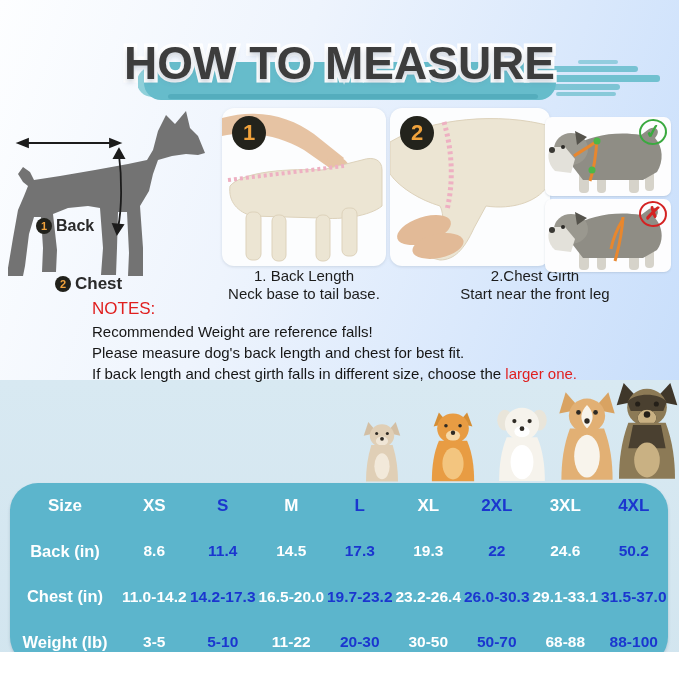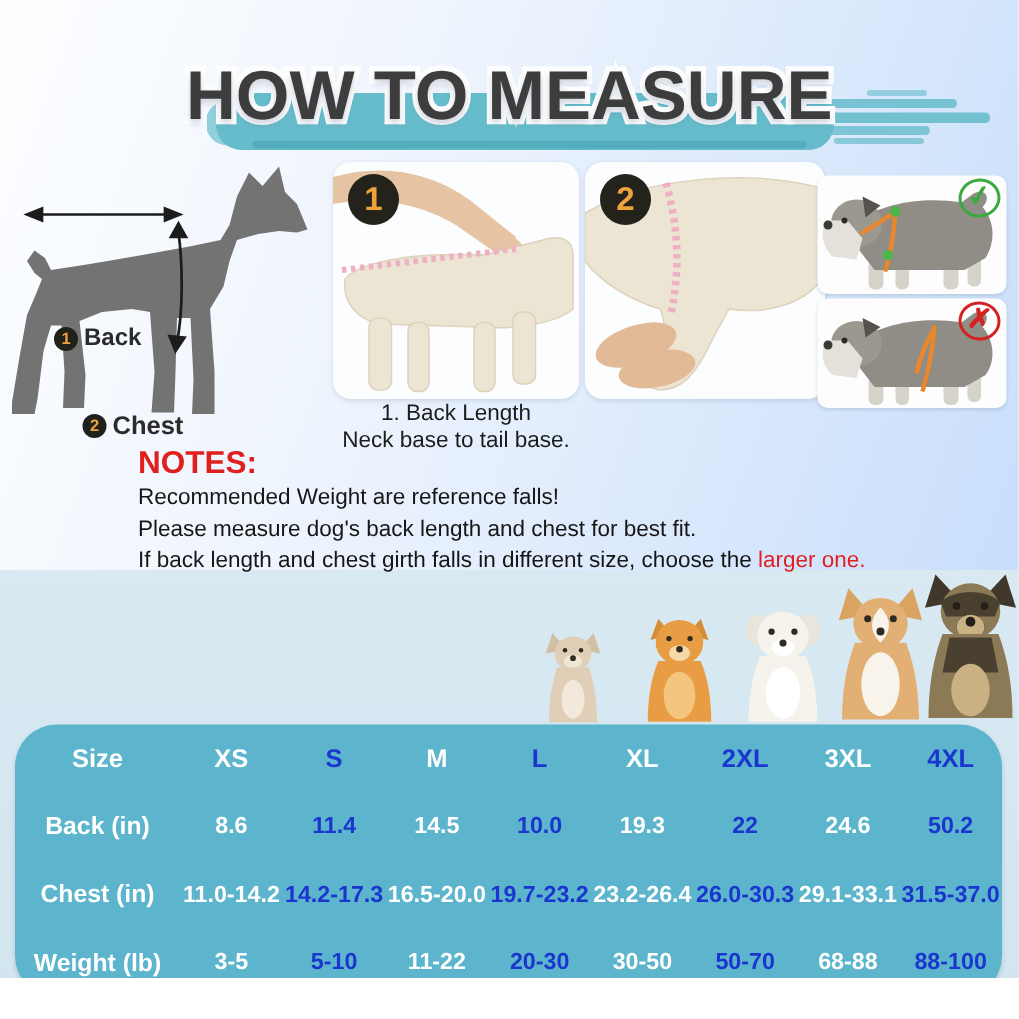--- a/index.html
+++ b/index.html
@@ -40,21 +40,21 @@
   .photo{position:absolute;background:#fdfdfe;border-radius:7px;box-shadow:0 1px 2px rgba(120,140,160,.25);}
   .photo-good{left:545px;top:117px;width:126px;height:79px;}
   .photo-bad{left:545px;top:199px;width:126px;height:73px;}
   .mark{position:absolute;right:4px;top:2px;font-size:19px;font-weight:bold;line-height:22px;
         width:24px;height:22px;text-align:center;border-radius:50%;}
   .mark.ok{color:#3aa93f;border:2px solid #3aa93f;transform:rotate(-8deg);}
   .mark.bad{color:#d42222;border:2px solid #d42222;transform:rotate(8deg);}
 
   
   .notes{position:absolute;left:92px;top:298px;width:580px;font-size:15px;color:#161616;line-height:21px;}
-  .notes-heading{color:#e01f1f;font-weight:bold;font-size:21px;margin-bottom:2px;}
+  .notes-heading{color:#e01f1f;font-weight:normal;font-size:17px;margin-bottom:2px;}
   .red{color:#e01f1f;}
 
   
   .dog{position:absolute;}
 
   
   .size-table{position:absolute;left:10px;top:483px;width:658px;height:182px;background:#5cb5cc;
         border-radius:28px;display:flex;flex-direction:column;box-shadow:0 2px 3px rgba(90,120,140,.3);}
   .trow{display:flex;flex:1;align-items:center;}
   .tc{flex:1;text-align:center;font-weight:bold;color:#ffffff;font-size:15.5px;}
@@ -151,20 +151,24 @@
       <g>
         <ellipse cx="34" cy="122" rx="28" ry="13" fill="#e2ba97" transform="rotate(-18 34 122)"></ellipse>
         <ellipse cx="48" cy="138" rx="26" ry="12" fill="#e2ba97" transform="rotate(-12 48 138)"></ellipse>
       </g>
     </svg>
   </div>
 
   <div class="caption caption-1">
     <div>1. Back Length</div>
     <div>Neck base to tail base.</div>
+  </div>
+  <div class="caption caption-2">
+    <div>2.Chest Girth</div>
+    <div>Start near the front leg</div>
   </div>
 
   <div class="photo photo-good">
     <svg width="126" height="79" viewBox="0 0 126 79">
       <g>
         <rect x="34" y="56" width="10" height="20" rx="4" fill="#d6d3ca"></rect>
         <rect x="52" y="58" width="9" height="18" rx="4" fill="#d6d3ca"></rect>
         <rect x="84" y="56" width="10" height="20" rx="4" fill="#d6d3ca"></rect>
         <rect x="100" y="54" width="9" height="20" rx="4" fill="#d6d3ca"></rect>
         <path fill="#8f8d85" d="M28,30 C44,18 72,14 96,18 L104,12 C112,8 116,15 110,21
@@ -293,21 +297,21 @@
       <span class="tc">XL</span>
       <span class="tc">2XL</span>
       <span class="tc">3XL</span>
       <span class="tc">4XL</span>
     </div>
     <div class="trow">
       <span class="tc lab">Back  (in)</span>
       <span class="tc">8.6</span>
       <span class="tc">11.4</span>
       <span class="tc">14.5</span>
-      <span class="tc">10.0</span>
+      <span class="tc">17.3</span>
       <span class="tc">19.3</span>
       <span class="tc">22</span>
       <span class="tc">24.6</span>
       <span class="tc">50.2</span>
     </div>
     <div class="trow">
       <span class="tc lab">Chest  (in)</span>
       <span class="tc">11.0-14.2</span>
       <span class="tc">14.2-17.3</span>
       <span class="tc">16.5-20.0</span>

